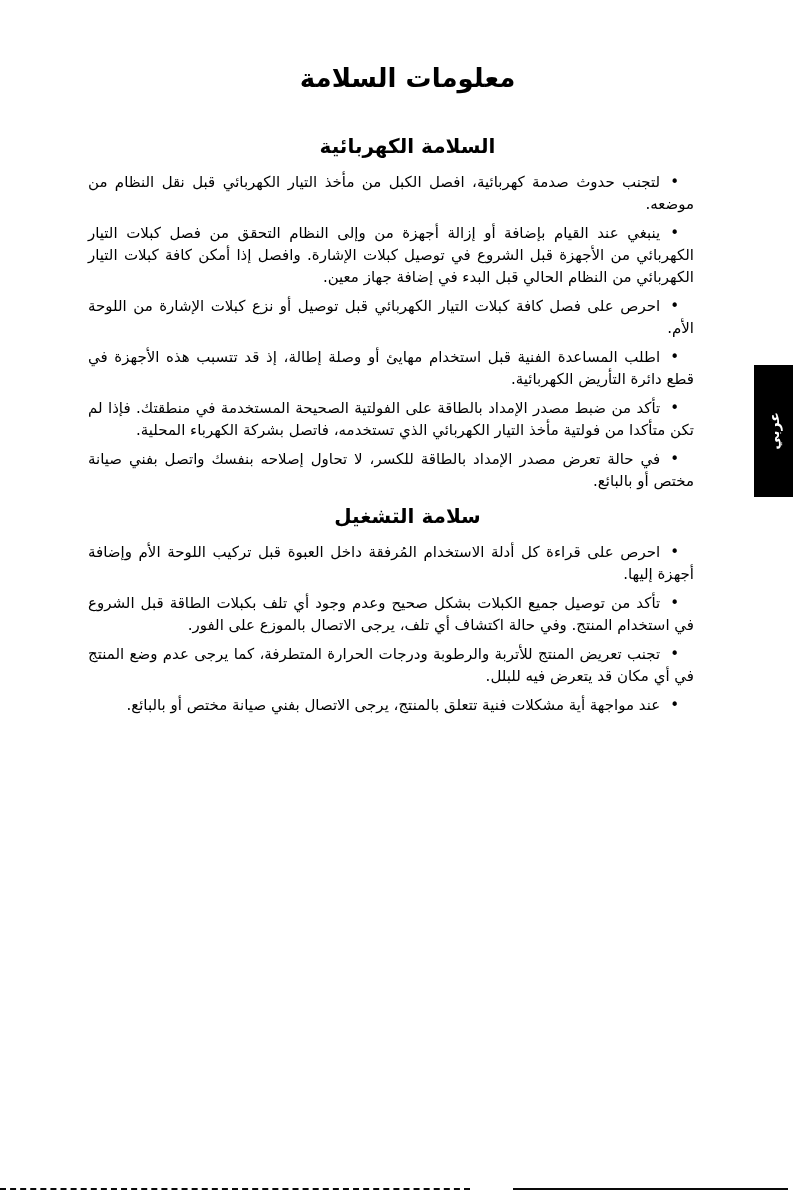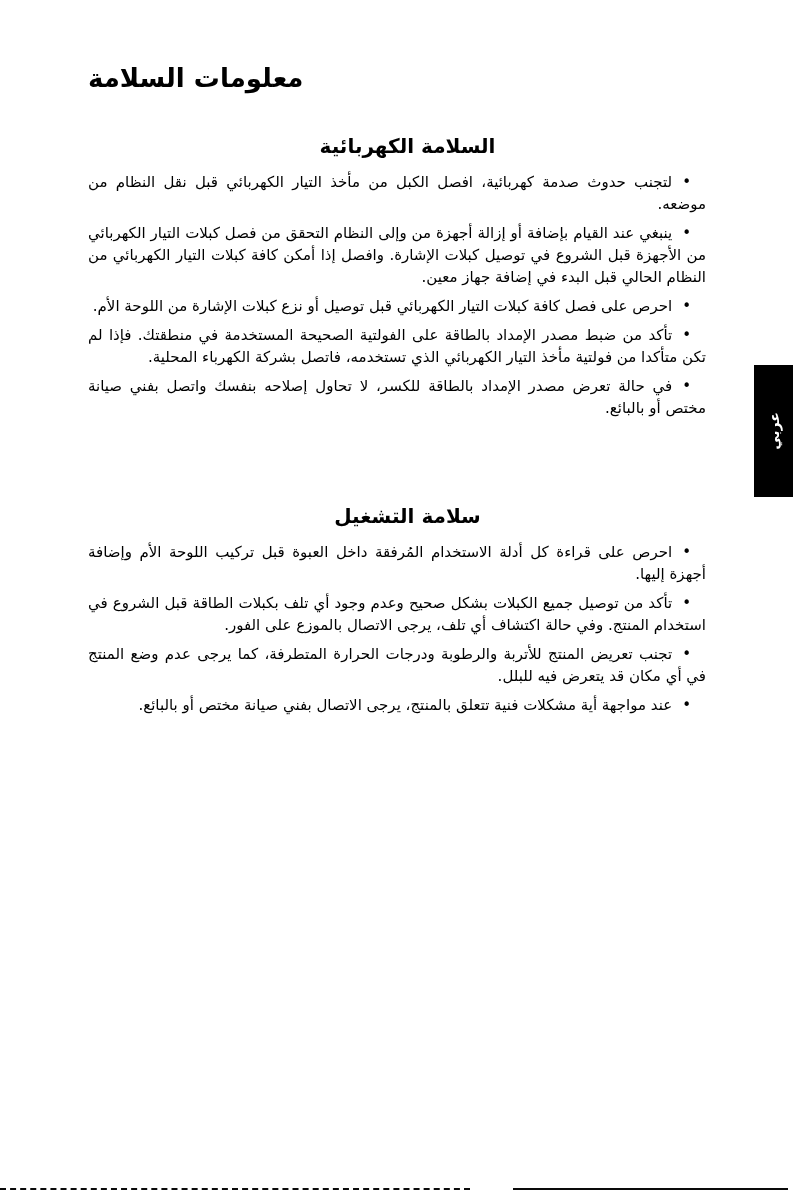--- a/index.html
+++ b/index.html
@@ -18,42 +18,42 @@
     direction: rtl;
   }
   .doc-title {
     position: absolute;
     top: 62px;
     right: 68px;
     left: 88px;
     margin: 0;
     font-size: 26px;
     font-weight: bold;
-    text-align: left;
+    text-align: center;
     line-height: 32px;
   }
   .section {
     position: absolute;
     right: 68px;
     left: 88px;
   }
   .section-electrical { top: 133px; }
   .section-operation  { top: 503px; }
   .section-heading {
     margin: 0 0 12px 0;
     font-size: 20px;
     font-weight: bold;
     text-align: center;
     line-height: 26px;
   }
   .bullets {
     margin-right: 21px; 
   }
   .bullet {
-    margin: 0 0 7px 0;
+    margin: 0 12px 7px 0;
     font-size: 15px;
     line-height: 22px;
     text-align: justify;
     text-indent: 15px;   
     direction: rtl;
   }
   .bullet::before {
     content: "\2022";
     margin-left: 10px;   
     font-size: 15px;
@@ -105,20 +105,21 @@
 <div class="page">
 
   <h1 class="doc-title">معلومات السلامة</h1>
 
   <div class="section section-electrical">
     <h2 class="section-heading">السلامة الكهربائية</h2>
     <div class="bullets">
       <p class="bullet">لتجنب حدوث صدمة كهربائية، افصل الكبل من مأخذ التيار الكهربائي قبل نقل النظام من موضعه.</p>
       <p class="bullet">ينبغي عند القيام بإضافة أو إزالة أجهزة من وإلى النظام التحقق من فصل كبلات التيار الكهربائي من الأجهزة قبل الشروع في توصيل كبلات الإشارة. وافصل إذا أمكن كافة كبلات التيار الكهربائي من النظام الحالي قبل البدء في إضافة جهاز معين.</p>
       <p class="bullet">احرص على فصل كافة كبلات التيار الكهربائي قبل توصيل أو نزع كبلات الإشارة من اللوحة الأم.</p>
+      <p class="bullet">اطلب المساعدة الفنية قبل استخدام مهايئ أو وصلة إطالة، إذ قد تتسبب هذه الأجهزة في قطع دائرة التأريض الكهربائية.</p>
       <p class="bullet">تأكد من ضبط مصدر الإمداد بالطاقة على الفولتية الصحيحة المستخدمة في منطقتك. فإذا لم تكن متأكدا من فولتية مأخذ التيار الكهربائي الذي تستخدمه، فاتصل بشركة الكهرباء المحلية.</p>
       <p class="bullet">في حالة تعرض مصدر الإمداد بالطاقة للكسر، لا تحاول إصلاحه بنفسك واتصل بفني صيانة مختص أو بالبائع.</p>
     </div>
   </div>
 
   <div class="section section-operation">
     <h2 class="section-heading">سلامة التشغيل</h2>
     <div class="bullets">
       <p class="bullet">احرص على قراءة كل أدلة الاستخدام المُرفقة داخل العبوة قبل تركيب اللوحة الأم وإضافة أجهزة إليها.</p>
       <p class="bullet">تأكد من توصيل جميع الكبلات بشكل صحيح وعدم وجود أي تلف بكبلات الطاقة قبل الشروع في استخدام المنتج. وفي حالة اكتشاف أي تلف، يرجى الاتصال بالموزع على الفور.</p>

